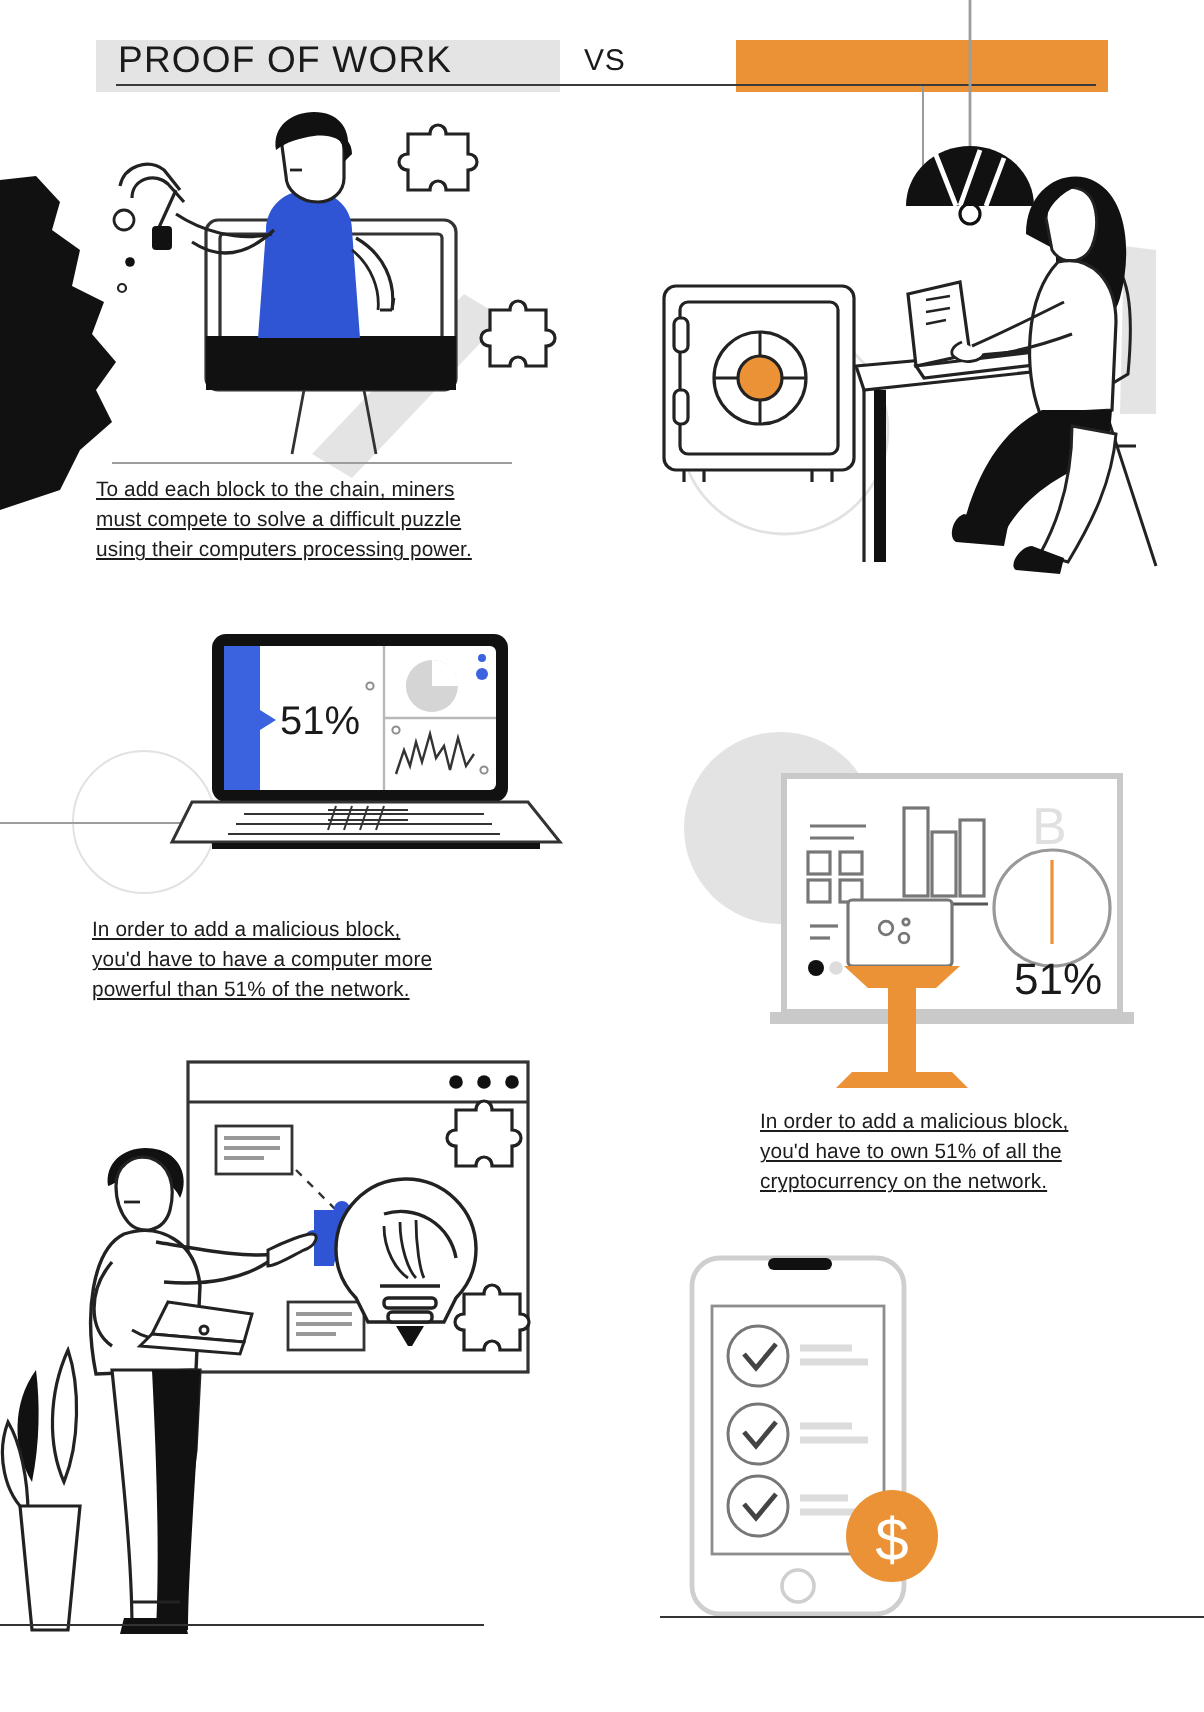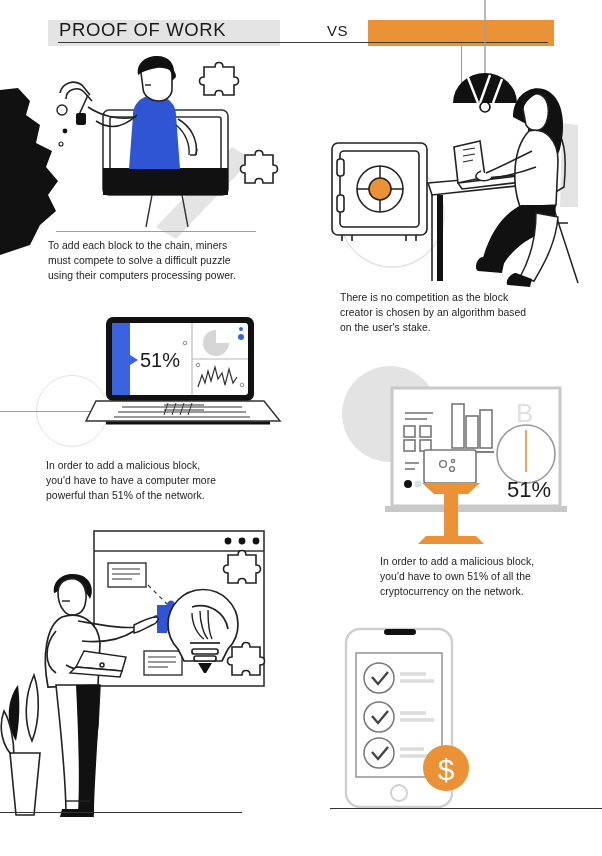--- a/index.html
+++ b/index.html
@@ -22,36 +22,36 @@
     background: #ea9235;
   }
   .hdr-title {
     position: absolute; font-size: 18.5px; letter-spacing: 0.6px;
     color: #1a1a1a; font-weight: 400; white-space: nowrap;
   }
   #hdr-pow { left: 59px; top: 19px; }
   #hdr-pos { left: 375px; top: 19px; }
   #hdr-vs {
     position: absolute; left: 292px; top: 22px;
-    font-size: 15px; color: #1a1a1a; letter-spacing: .4px; margin-left: 35px;
+    font-size: 15px; color: #1a1a1a; letter-spacing: .4px;
   }
   #hdr-rule {
     position: absolute; left: 58px; top: 42px; width: 490px;
     height: 1.4px; background: #3a3a3a;
   }
   #hdr-drop {
     position: absolute; left: 461px; top: 43px; width: 1.4px; height: 45px;
     background: #9a9a9a;
   }
 
   
   .illus { position: absolute; }
   .cap {
     position: absolute; font-size: 10.4px; line-height: 15.2px;
-    color: #1c1c1c; white-space: pre-line; letter-spacing: .05px;
+    color: #1c1c1c; white-space: pre-line; letter-spacing: .05px; text-decoration: underline;
   }
   .ground { position: absolute; height: 1px; background: #9d9d9d; }
   .ghost-circle {
     position: absolute; border: 1.2px solid #e2e2e2; border-radius: 50%;
   }
   .ghost-blob { position: absolute; background: #e3e3e3; border-radius: 50%; }
 
   svg { display: block; overflow: visible; }
 </style>
 </head>
@@ -197,23 +197,20 @@
         <path d="M196,152 L226,152 L228,188 C216,200 206,216 202,232 L186,228
                  C190,202 192,172 196,152 Z" fill="#111" opacity="0"></path>
         <path d="M206,158 L228,162 C226,186 216,206 204,226 L190,222
                  C200,204 206,182 206,158 Z" fill="#fff" stroke="#222" stroke-width="1.5"></path>
 
         <path d="M152,202 L174,208 L172,218 L148,216 C144,214 146,204 152,202 Z" fill="#111"></path>
         <path d="M186,218 L202,224 L200,232 L178,230 C174,228 180,218 186,218 Z" fill="#111"></path>
       </g>
     </svg>
   </div>
-  <div class="cap" style="left:340px; top:290px; width:250px;">There is no competition as the block
-creator is chosen by an algorithm based
-on the user's stake.</div>
 
   <div class="ghost-circle" style="left:36px; top:375px; width:72px; height:72px;"></div>
   <div class="ground" style="left:0px; top:411px; width:200px;"></div>
   <div class="illus" style="left:84px; top:315px; width:200px; height:110px;">
     <svg width="200" height="110" viewBox="0 0 200 110">
       <g>
         <rect x="22" y="2" width="148" height="84" rx="7" fill="#111"></rect>
         <rect x="28" y="8" width="136" height="72" rx="3" fill="#fff"></rect>
         <rect x="28" y="8" width="18" height="72" fill="#3b63e0"></rect>
         <path d="M46,40 L54,45 L46,50 Z" fill="#3b63e0"></path>

